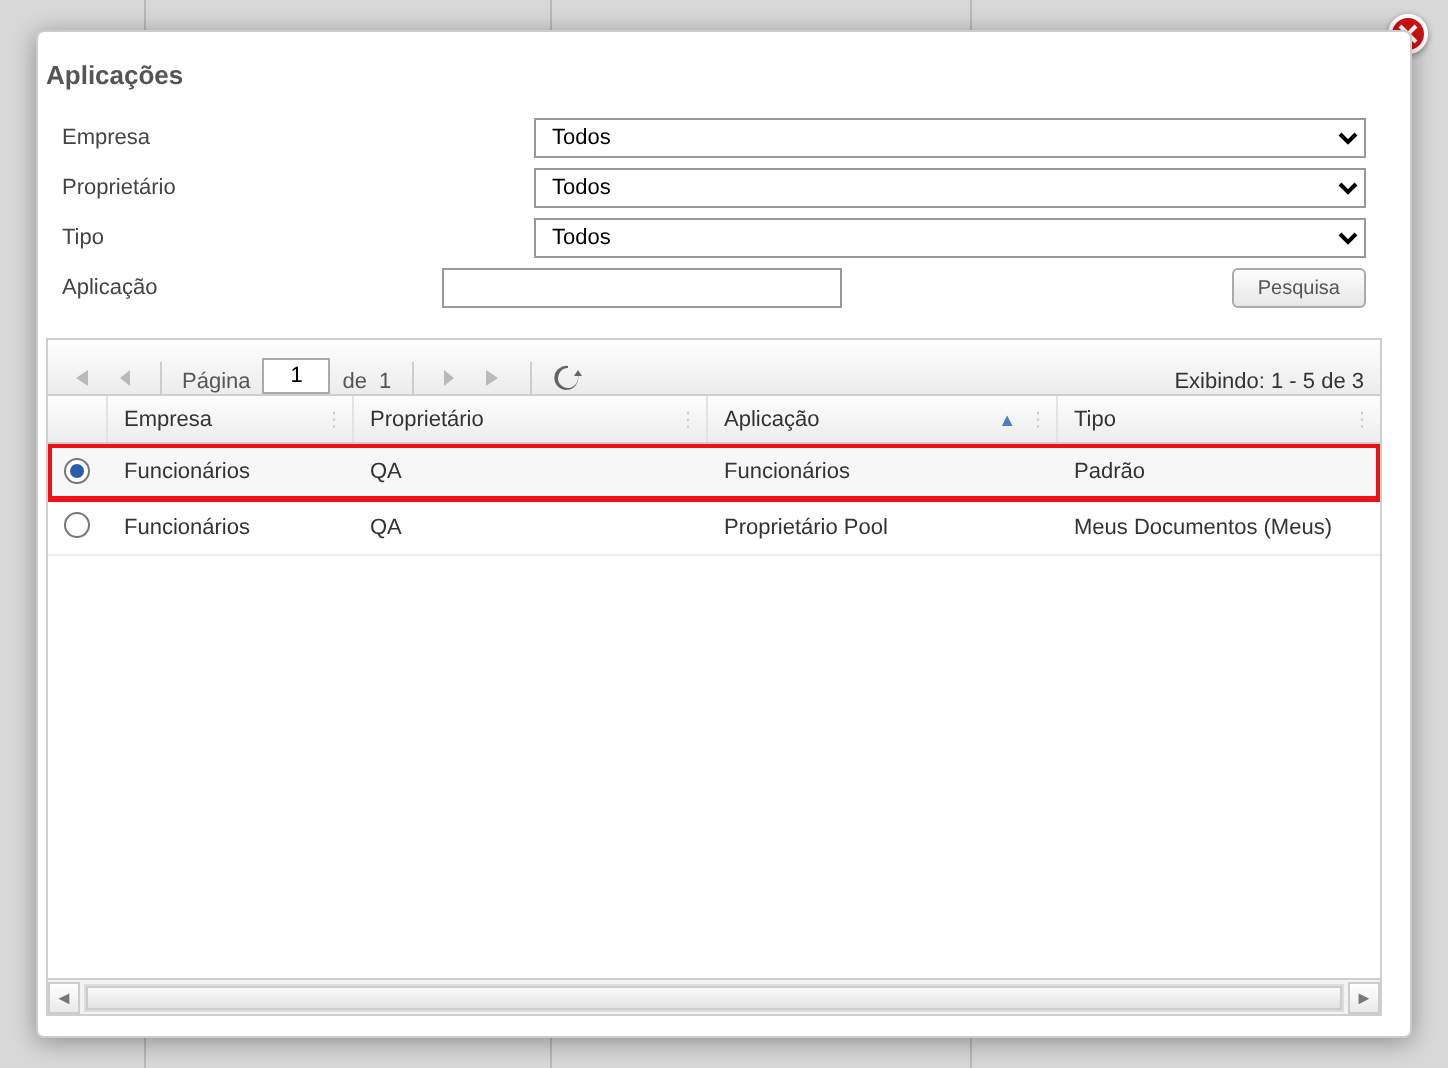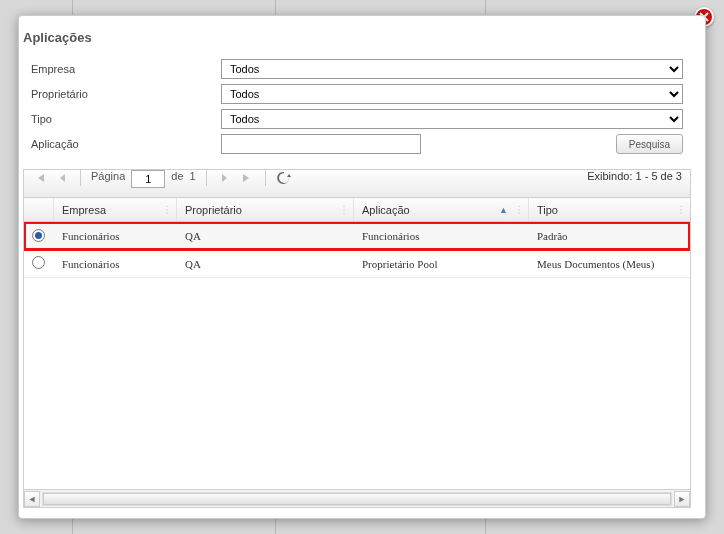--- a/index.html
+++ b/index.html
@@ -31,40 +31,40 @@
     box-shadow:0 1px 3px rgba(0,0,0,.4);
     cursor:pointer; display:flex; align-items:center; justify-content:center;
   }
   .close-btn svg { width:10px; height:10px; }
   .title { font-weight:bold; color:#555; font-size:13px; margin-bottom:14px; }
   .filters { margin:0 8px 10px 8px; }
   .filter-row { display:flex; align-items:center; margin-bottom:5px; }
   .filter-row label { width:190px; color:#444; font-size:11px; }
   .filter-row select {
     flex:1; height:20px; border:1px solid #999; background:#fff;
-    font-size:11px; padding:0 4px;
+    font-size:11px; padding:0 4px;margin-left:46px;
   }
   .filter-row input[type=text]{
     width:200px; height:20px; border:1px solid #999; background:#fff;
     font-size:11px; padding:0 4px;
   }
   .filter-row .spacer { flex:1; }
   .search-btn {
     height:20px; padding:0 12px; border:1px solid #aaa;
     background:linear-gradient(#fdfdfd,#e7e7e7);
     border-radius:3px; color:#555; font-size:10px; cursor:pointer;
   }
   .grid {
     border:1px solid #cfcfcf; flex:1; display:flex; flex-direction:column;
     min-height:0;
   }
   .toolbar {
     height:28px; background:linear-gradient(#fefefe,#ececec);
     border-bottom:1px solid #cfcfcf;
-    display:flex; align-items:flex-start; padding:0 8px; gap:6px;
+    display:flex; align-items:flex-end; padding:0 8px; gap:6px;
     color:#555;
   }
   .tb-icon { width:16px; height:16px; display:flex; align-items:center; justify-content:center; cursor:pointer; opacity:.45; }
   .tb-icon.enabled { opacity:.9; }
   .tb-sep { width:1px; height:16px; background:#ccc; margin:0 4px; }
   .page-input { width:34px; height:18px; border:1px solid #aaa; text-align:center; font-size:11px; }
   .toolbar .status { margin-left:auto; color:#333; font-size:11px; }
   .headers {
     height:24px; background:linear-gradient(#fdfdfd,#ededed);
     border-bottom:1px solid #cfcfcf; display:flex;
@@ -73,21 +73,21 @@
     display:flex; align-items:center; padding:0 8px; color:#333;
     border-right:1px solid #e3e3e3; position:relative; font-size:11px;
   }
   .hcell .sort { position:absolute; right:20px; color:#4a7ec9; font-size:9px; }
   .hcell .grip { position:absolute; right:4px; color:#ccc; font-size:10px; }
   .col-radio { width:30px; }
   .col-emp { width:123px; }
   .col-prop { width:177px; }
   .col-app { width:175px; }
   .col-tipo { flex:1; border-right:none;}
-  .rows { flex:1; overflow:hidden; background:#fff;font-family:Liberation Serif, serif; }
+  .rows { flex:1; overflow:hidden; background:#fff; }
   .row { height:28px; display:flex; align-items:center; border-bottom:1px solid #eee; color:#333; font-size:11px;}
   .row.selected { outline:3px solid #e11; outline-offset:-2px; background:#f7f7f7;}
   .cell { padding:0 8px; }
   .radio {
     width:13px; height:13px; border:1px solid #777; border-radius:50%;
     display:inline-flex; align-items:center; justify-content:center; background:#fff;
   }
   .radio.checked::after{content:""; width:7px; height:7px; background:#2a5ca8; border-radius:50%;}
   .hscroll {
     height:18px; border-top:1px solid #cfcfcf;

